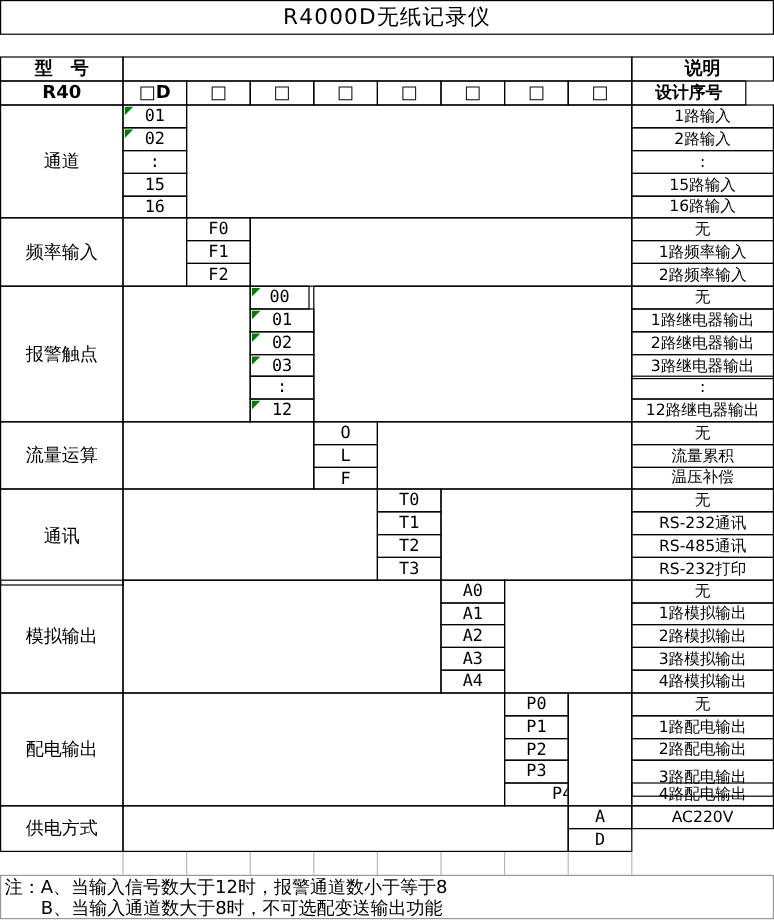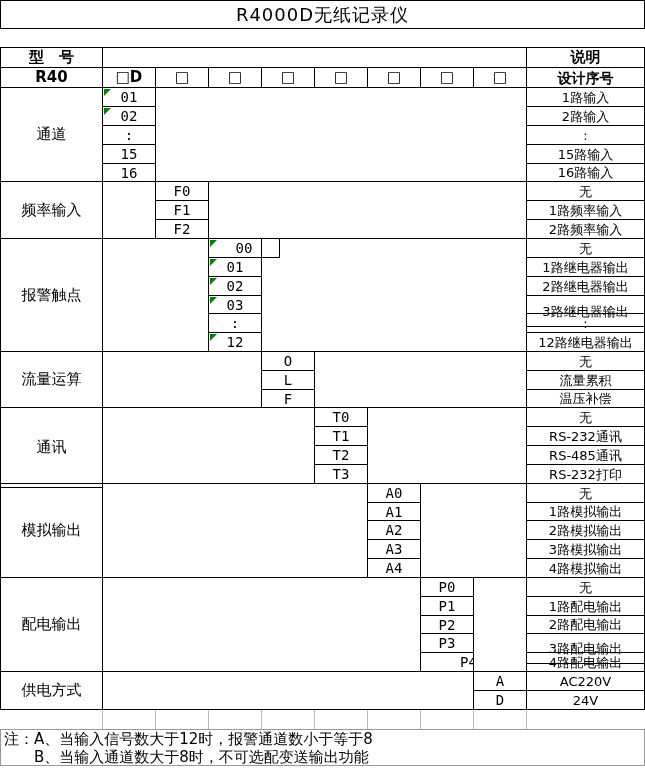--- a/index.html
+++ b/index.html
@@ -56,21 +56,21 @@
 
   <div class="c hd" style="left:0;top:67px;width:103px;height:21px;">R40</div>
   <div class="c hd" style="left:102px;top:67px;width:54px;height:21px;">□D</div>
   <div class="c hd" style="left:155px;top:67px;width:54px;height:21px;">□</div>
   <div class="c hd" style="left:208px;top:67px;width:54px;height:21px;">□</div>
   <div class="c hd" style="left:261px;top:67px;width:54px;height:21px;">□</div>
   <div class="c hd" style="left:314px;top:67px;width:54px;height:21px;">□</div>
   <div class="c hd" style="left:367px;top:67px;width:54px;height:21px;">□</div>
   <div class="c hd" style="left:420px;top:67px;width:54px;height:21px;">□</div>
   <div class="c hd" style="left:473px;top:67px;width:54px;height:21px;">□</div>
-  <div class="c hd" style="left:526px;top:67px;width:119px;height:21px;font-size:14px;">设计序号</div>
+  <div class="c hd" style="left:526px;top:67px;width:96px;height:21px;font-size:14px;">设计序号</div>
 
   <div class="c cat" style="left:0;top:87px;width:103px;height:95px;">通道</div>
   <div class="c code" style="left:102px;top:87px;width:54px;height:20px;"><span class="tri"></span>01</div>
   <div class="c code" style="left:102px;top:106px;width:54px;height:20px;"><span class="tri"></span>02</div>
   <div class="c code" style="left:102px;top:125px;width:54px;height:20px;">:</div>
   <div class="c code" style="left:102px;top:144px;width:54px;height:20px;">15</div>
   <div class="c code" style="left:102px;top:163px;width:54px;height:19px;">16</div>
   <div class="c" style="left:155px;top:87px;width:372px;height:95px;"></div>
   <div class="c desc" style="left:526px;top:87px;width:119px;height:20px;">1路输入</div>
   <div class="c desc" style="left:526px;top:106px;width:119px;height:20px;">2路输入</div>
@@ -83,31 +83,31 @@
   <div class="c code" style="left:155px;top:181px;width:54px;height:20px;">F0</div>
   <div class="c code" style="left:155px;top:200px;width:54px;height:20px;">F1</div>
   <div class="c code" style="left:155px;top:219px;width:54px;height:20px;">F2</div>
   <div class="c" style="left:208px;top:181px;width:319px;height:58px;"></div>
   <div class="c desc" style="left:526px;top:181px;width:119px;height:20px;">无</div>
   <div class="c desc" style="left:526px;top:200px;width:119px;height:20px;">1路频率输入</div>
   <div class="c desc" style="left:526px;top:219px;width:119px;height:20px;">2路频率输入</div>
 
   <div class="c cat" style="left:0;top:238px;width:103px;height:114px;">报警触点</div>
   <div class="c" style="left:102px;top:238px;width:107px;height:114px;"></div>
-  <div class="c code" style="left:208px;top:238px;width:72px;height:20px;"><span class="tri"></span>00</div>
+  <div class="c code" style="left:208px;top:238px;width:50px;height:20px;"><span class="tri"></span>00</div>
   <div class="c code" style="left:208px;top:257px;width:54px;height:20px;"><span class="tri"></span>01</div>
   <div class="c code" style="left:208px;top:276px;width:54px;height:20px;"><span class="tri"></span>02</div>
   <div class="c code" style="left:208px;top:295px;width:54px;height:19px;"><span class="tri"></span>03</div>
   <div class="c code" style="left:208px;top:313px;width:54px;height:20px;">:</div>
   <div class="c code" style="left:208px;top:332px;width:54px;height:20px;"><span class="tri"></span>12</div>
   <div class="c" style="left:261px;top:238px;width:266px;height:114px;"></div>
   <div class="c desc" style="left:526px;top:238px;width:119px;height:20px;">无</div>
   <div class="c desc" style="left:526px;top:257px;width:119px;height:20px;">1路继电器输出</div>
   <div class="c desc" style="left:526px;top:276px;width:119px;height:20px;">2路继电器输出</div>
-  <div class="c desc" style="left:526px;top:295px;width:119px;height:32px;">3路继电器输出</div>
+  <div class="c desc" style="left:526px;top:295px;width:119px;height:21px;">3路继电器输出</div>
   <div class="c desc" style="left:526px;top:313px;width:119px;height:20px;">:</div>
   <div class="c desc" style="left:526px;top:332px;width:119px;height:20px;">12路继电器输出</div>
 
   <div class="c cat" style="left:0;top:351px;width:103px;height:57px;">流量运算</div>
   <div class="c" style="left:102px;top:351px;width:160px;height:57px;"></div>
   <div class="c code" style="left:261px;top:351px;width:54px;height:20px;">O</div>
   <div class="c code" style="left:261px;top:370px;width:54px;height:20px;">L</div>
   <div class="c code" style="left:261px;top:389px;width:54px;height:19px;">F</div>
   <div class="c" style="left:314px;top:351px;width:213px;height:57px;"></div>
   <div class="c desc" style="left:526px;top:351px;width:119px;height:20px;">无</div>
@@ -152,21 +152,20 @@
   <div class="c desc" style="left:526px;top:596px;width:119px;height:20px;">1路配电输出</div>
   <div class="c desc" style="left:526px;top:615px;width:119px;height:19px;">2路配电输出</div>
   <div class="c desc" style="left:526px;top:633px;width:119px;height:31px;">3路配电输出</div>
   <div class="c desc" style="left:526px;top:652px;width:119px;height:20px;">4路配电输出</div>
 
   <div class="c cat" style="left:0;top:671px;width:103px;height:39px;">供电方式</div>
   <div class="c" style="left:102px;top:671px;width:372px;height:39px;"></div>
   <div class="c code" style="left:473px;top:671px;width:54px;height:20px;">A</div>
   <div class="c code" style="left:473px;top:690px;width:54px;height:20px;">D</div>
   <div class="c desc" style="left:526px;top:671px;width:119px;height:20px;">AC220V</div>
-  <div class="c desc" style="left:526px;top:690px;width:119px;height:20px;">24V</div>
 
   <div class="tick" style="left:102px;"></div>
   <div class="tick" style="left:155px;"></div>
   <div class="tick" style="left:208px;"></div>
   <div class="tick" style="left:261px;"></div>
   <div class="tick" style="left:314px;"></div>
   <div class="tick" style="left:367px;"></div>
   <div class="tick" style="left:420px;"></div>
   <div class="tick" style="left:473px;"></div>
   <div class="tick" style="left:526px;"></div>

